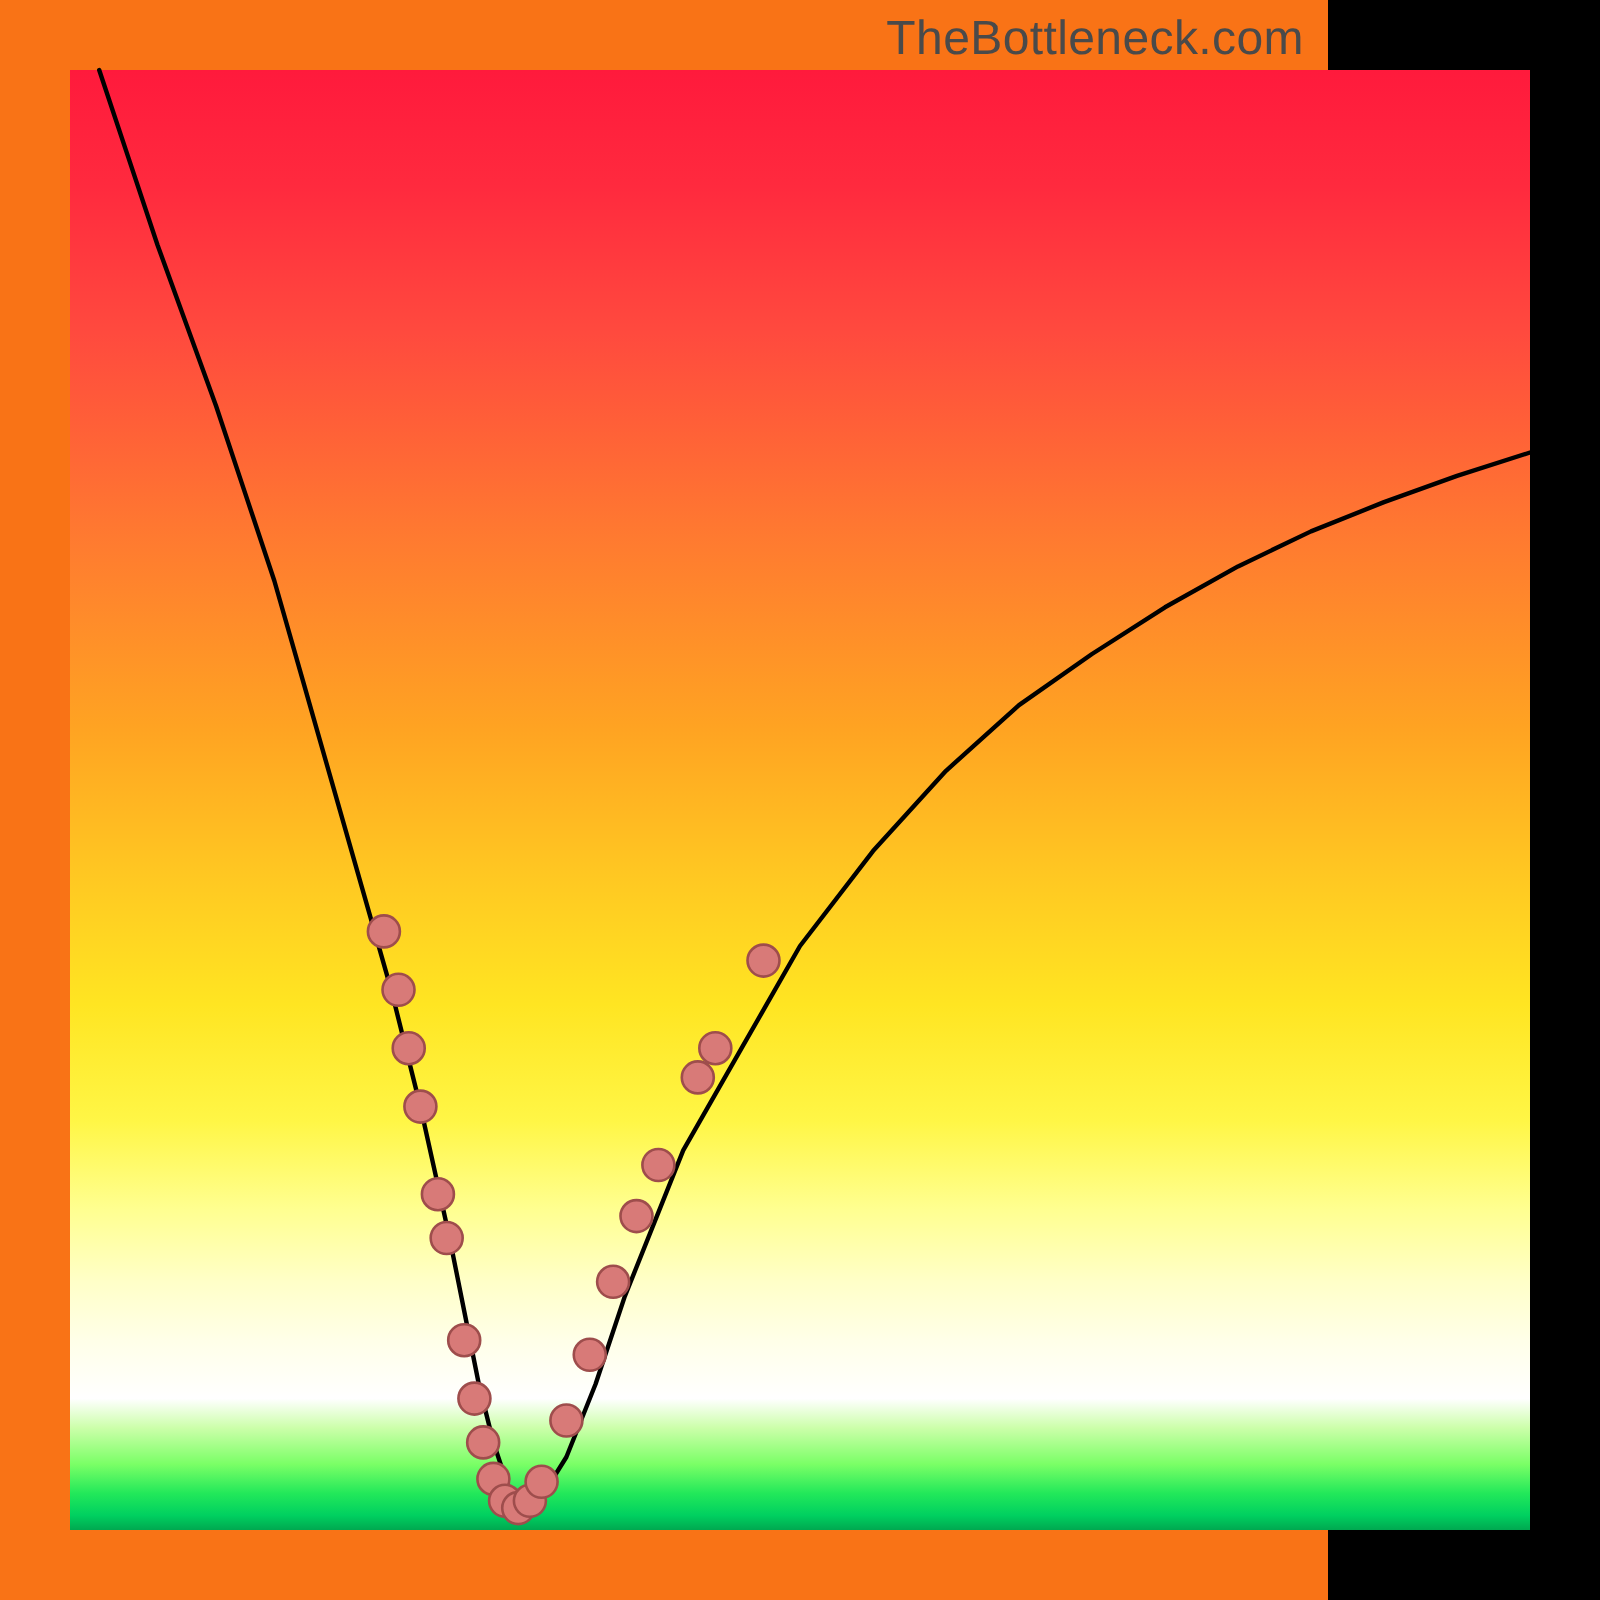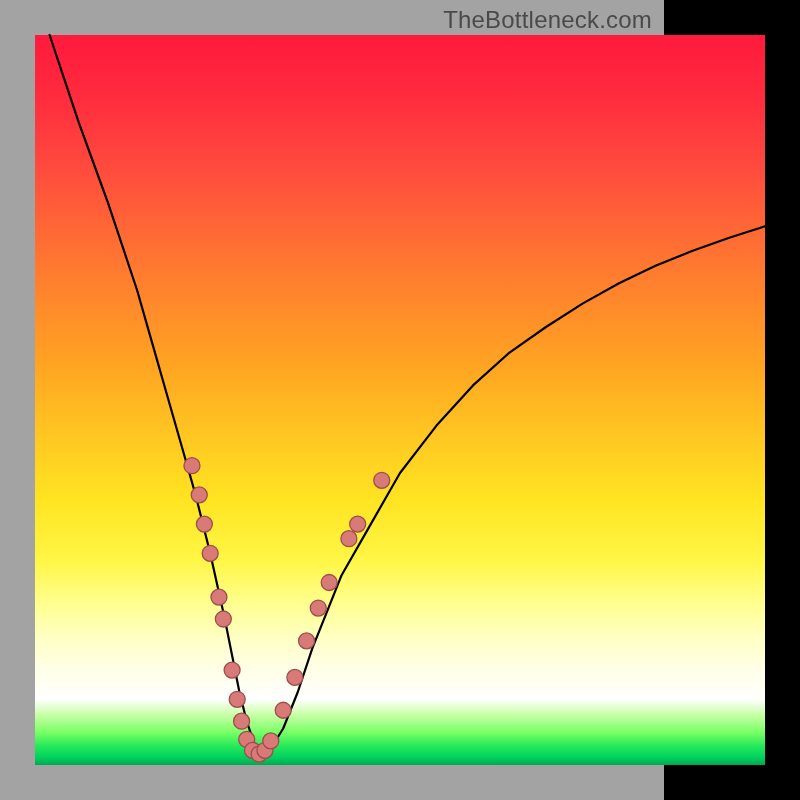--- a/index.html
+++ b/index.html
@@ -1,21 +1,21 @@
 <!DOCTYPE html>
 <html><head>
 <meta charset="utf-8">
 <style>
   * { margin: 0; padding: 0; box-sizing: border-box; }
   html, body { width: 800px; height: 800px; overflow: hidden; background: #000; }
   .container {
     position: relative;
     width: 664px;
     height: 800px;
-    background: #a3a3a3;
+    background: #f97316;
   }
   .watermark {
     position: absolute;
     top: 6px;
     right: 12px;
     font-family: Arial, Helvetica, sans-serif;
     font-size: 24px;
     font-weight: 500;
     color: #4a4a4a;
     letter-spacing: 0.2px;

